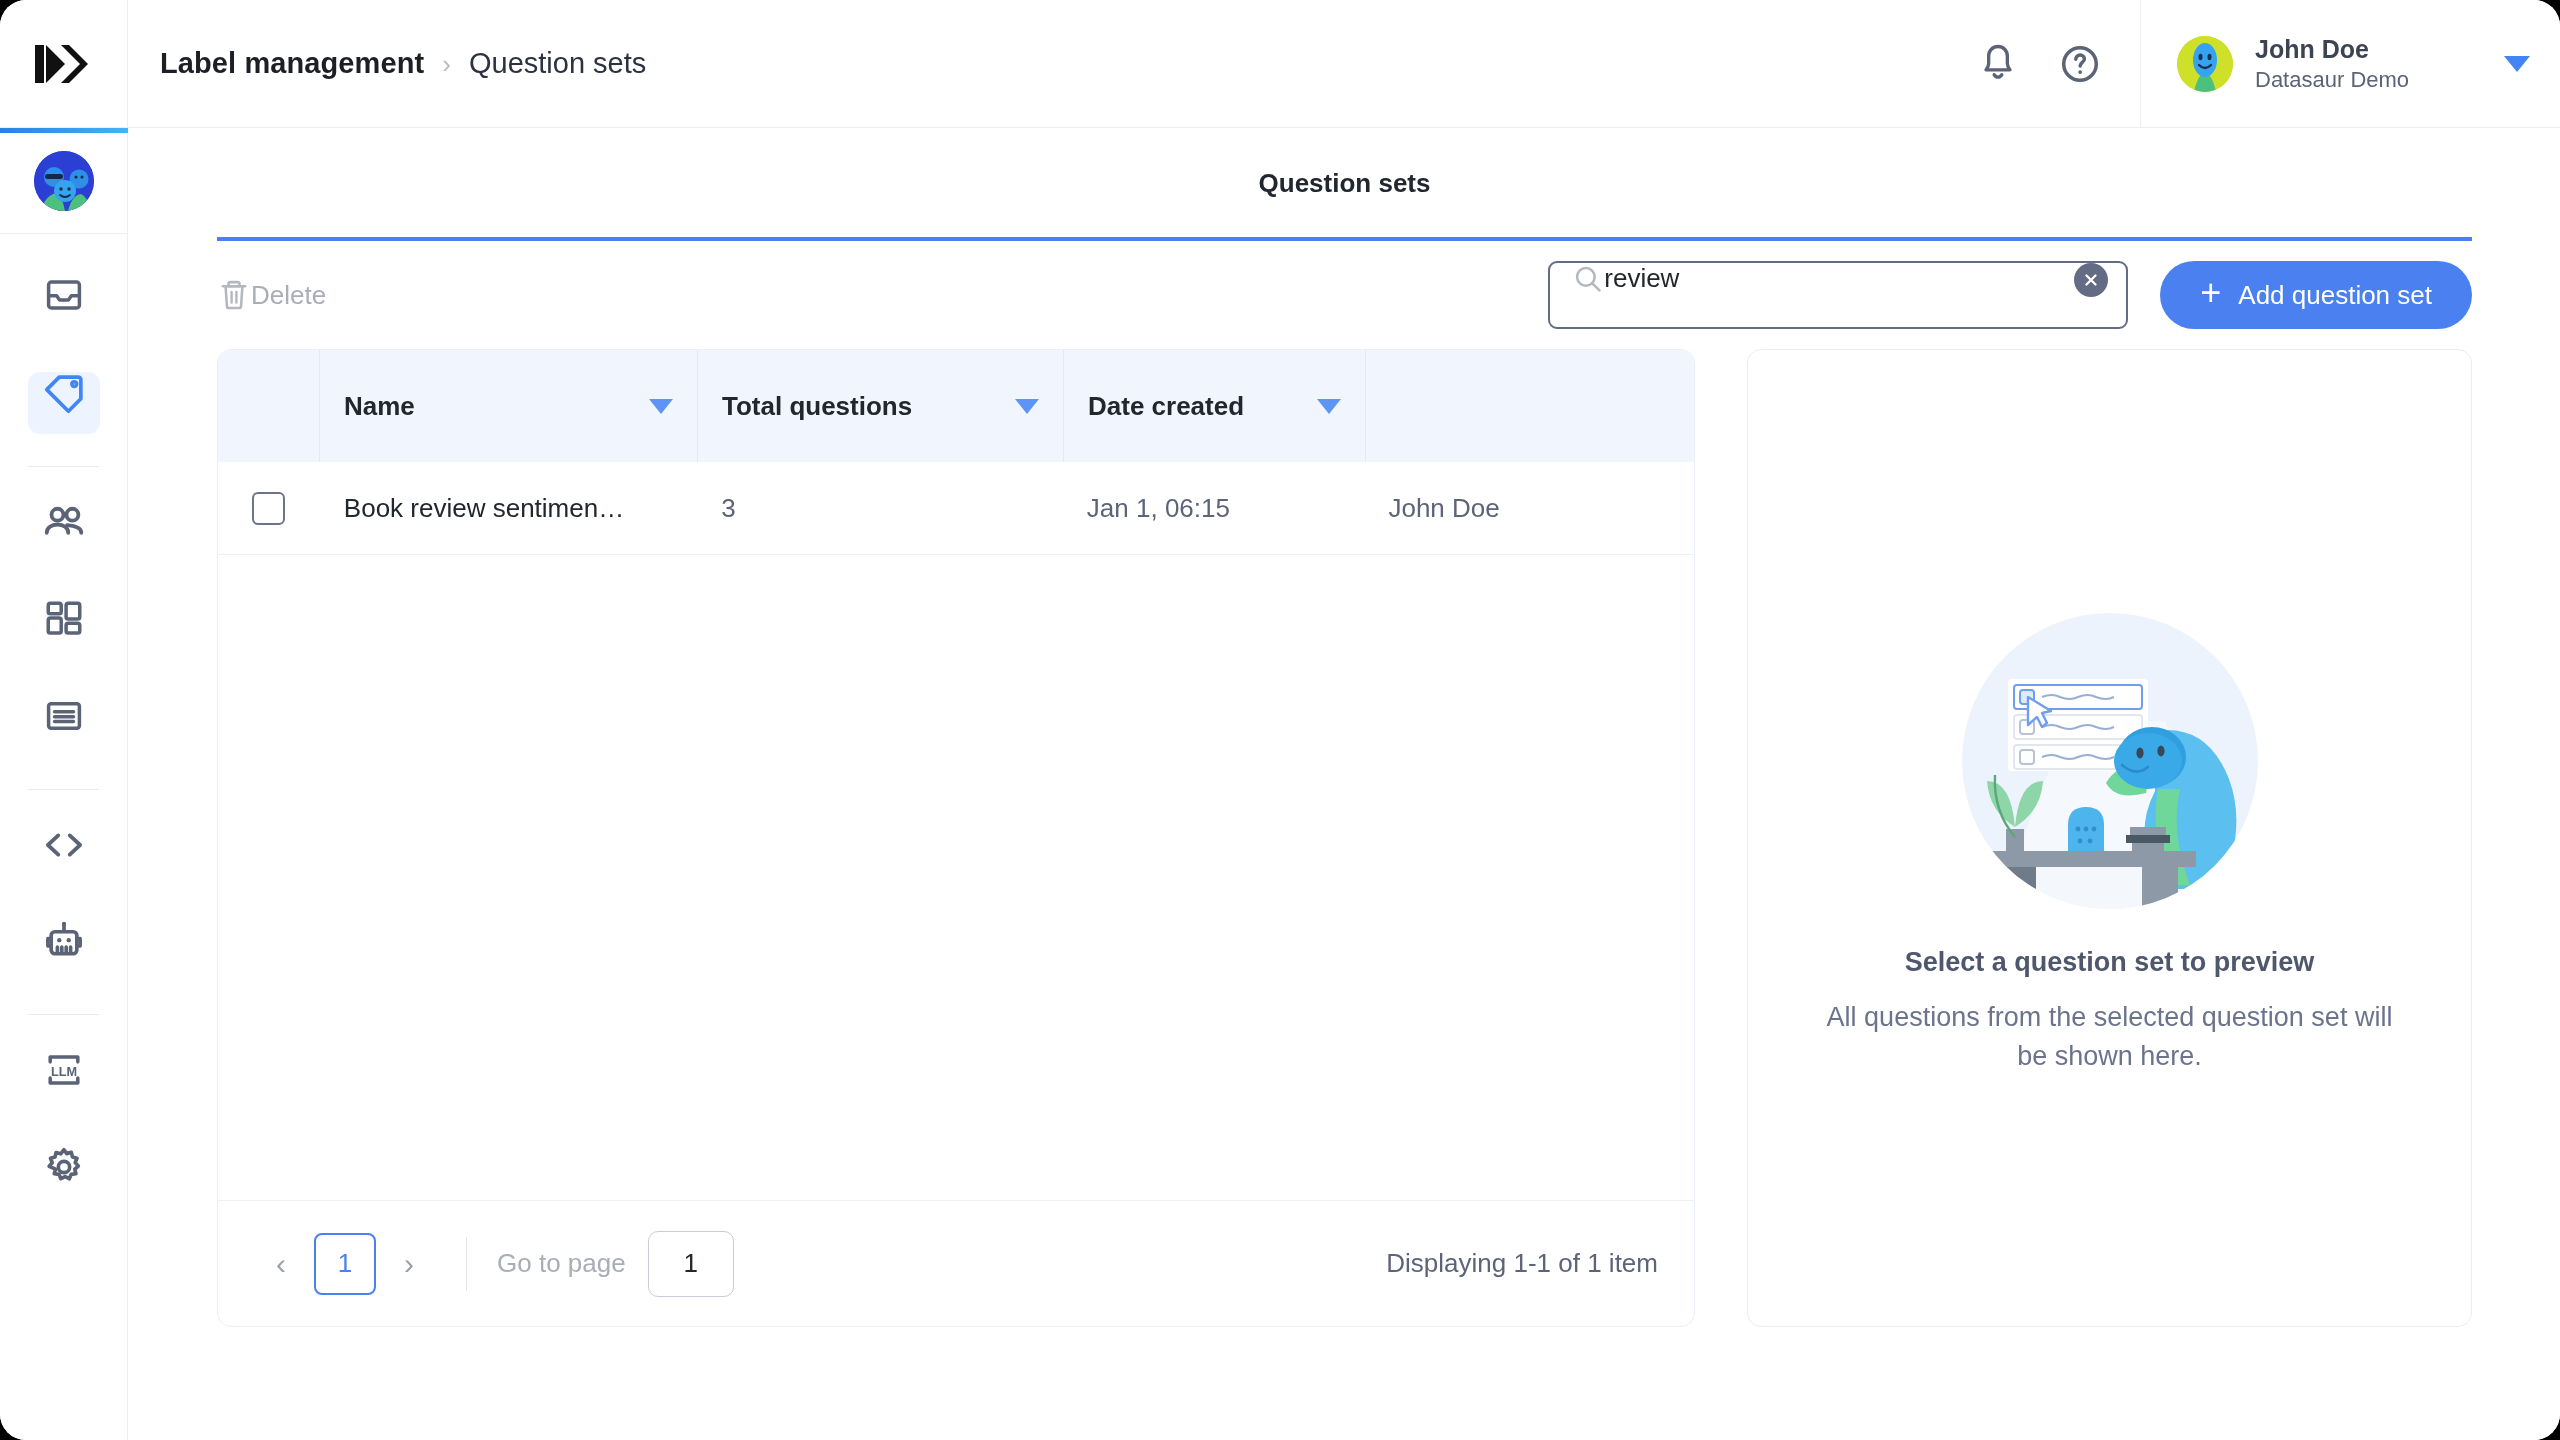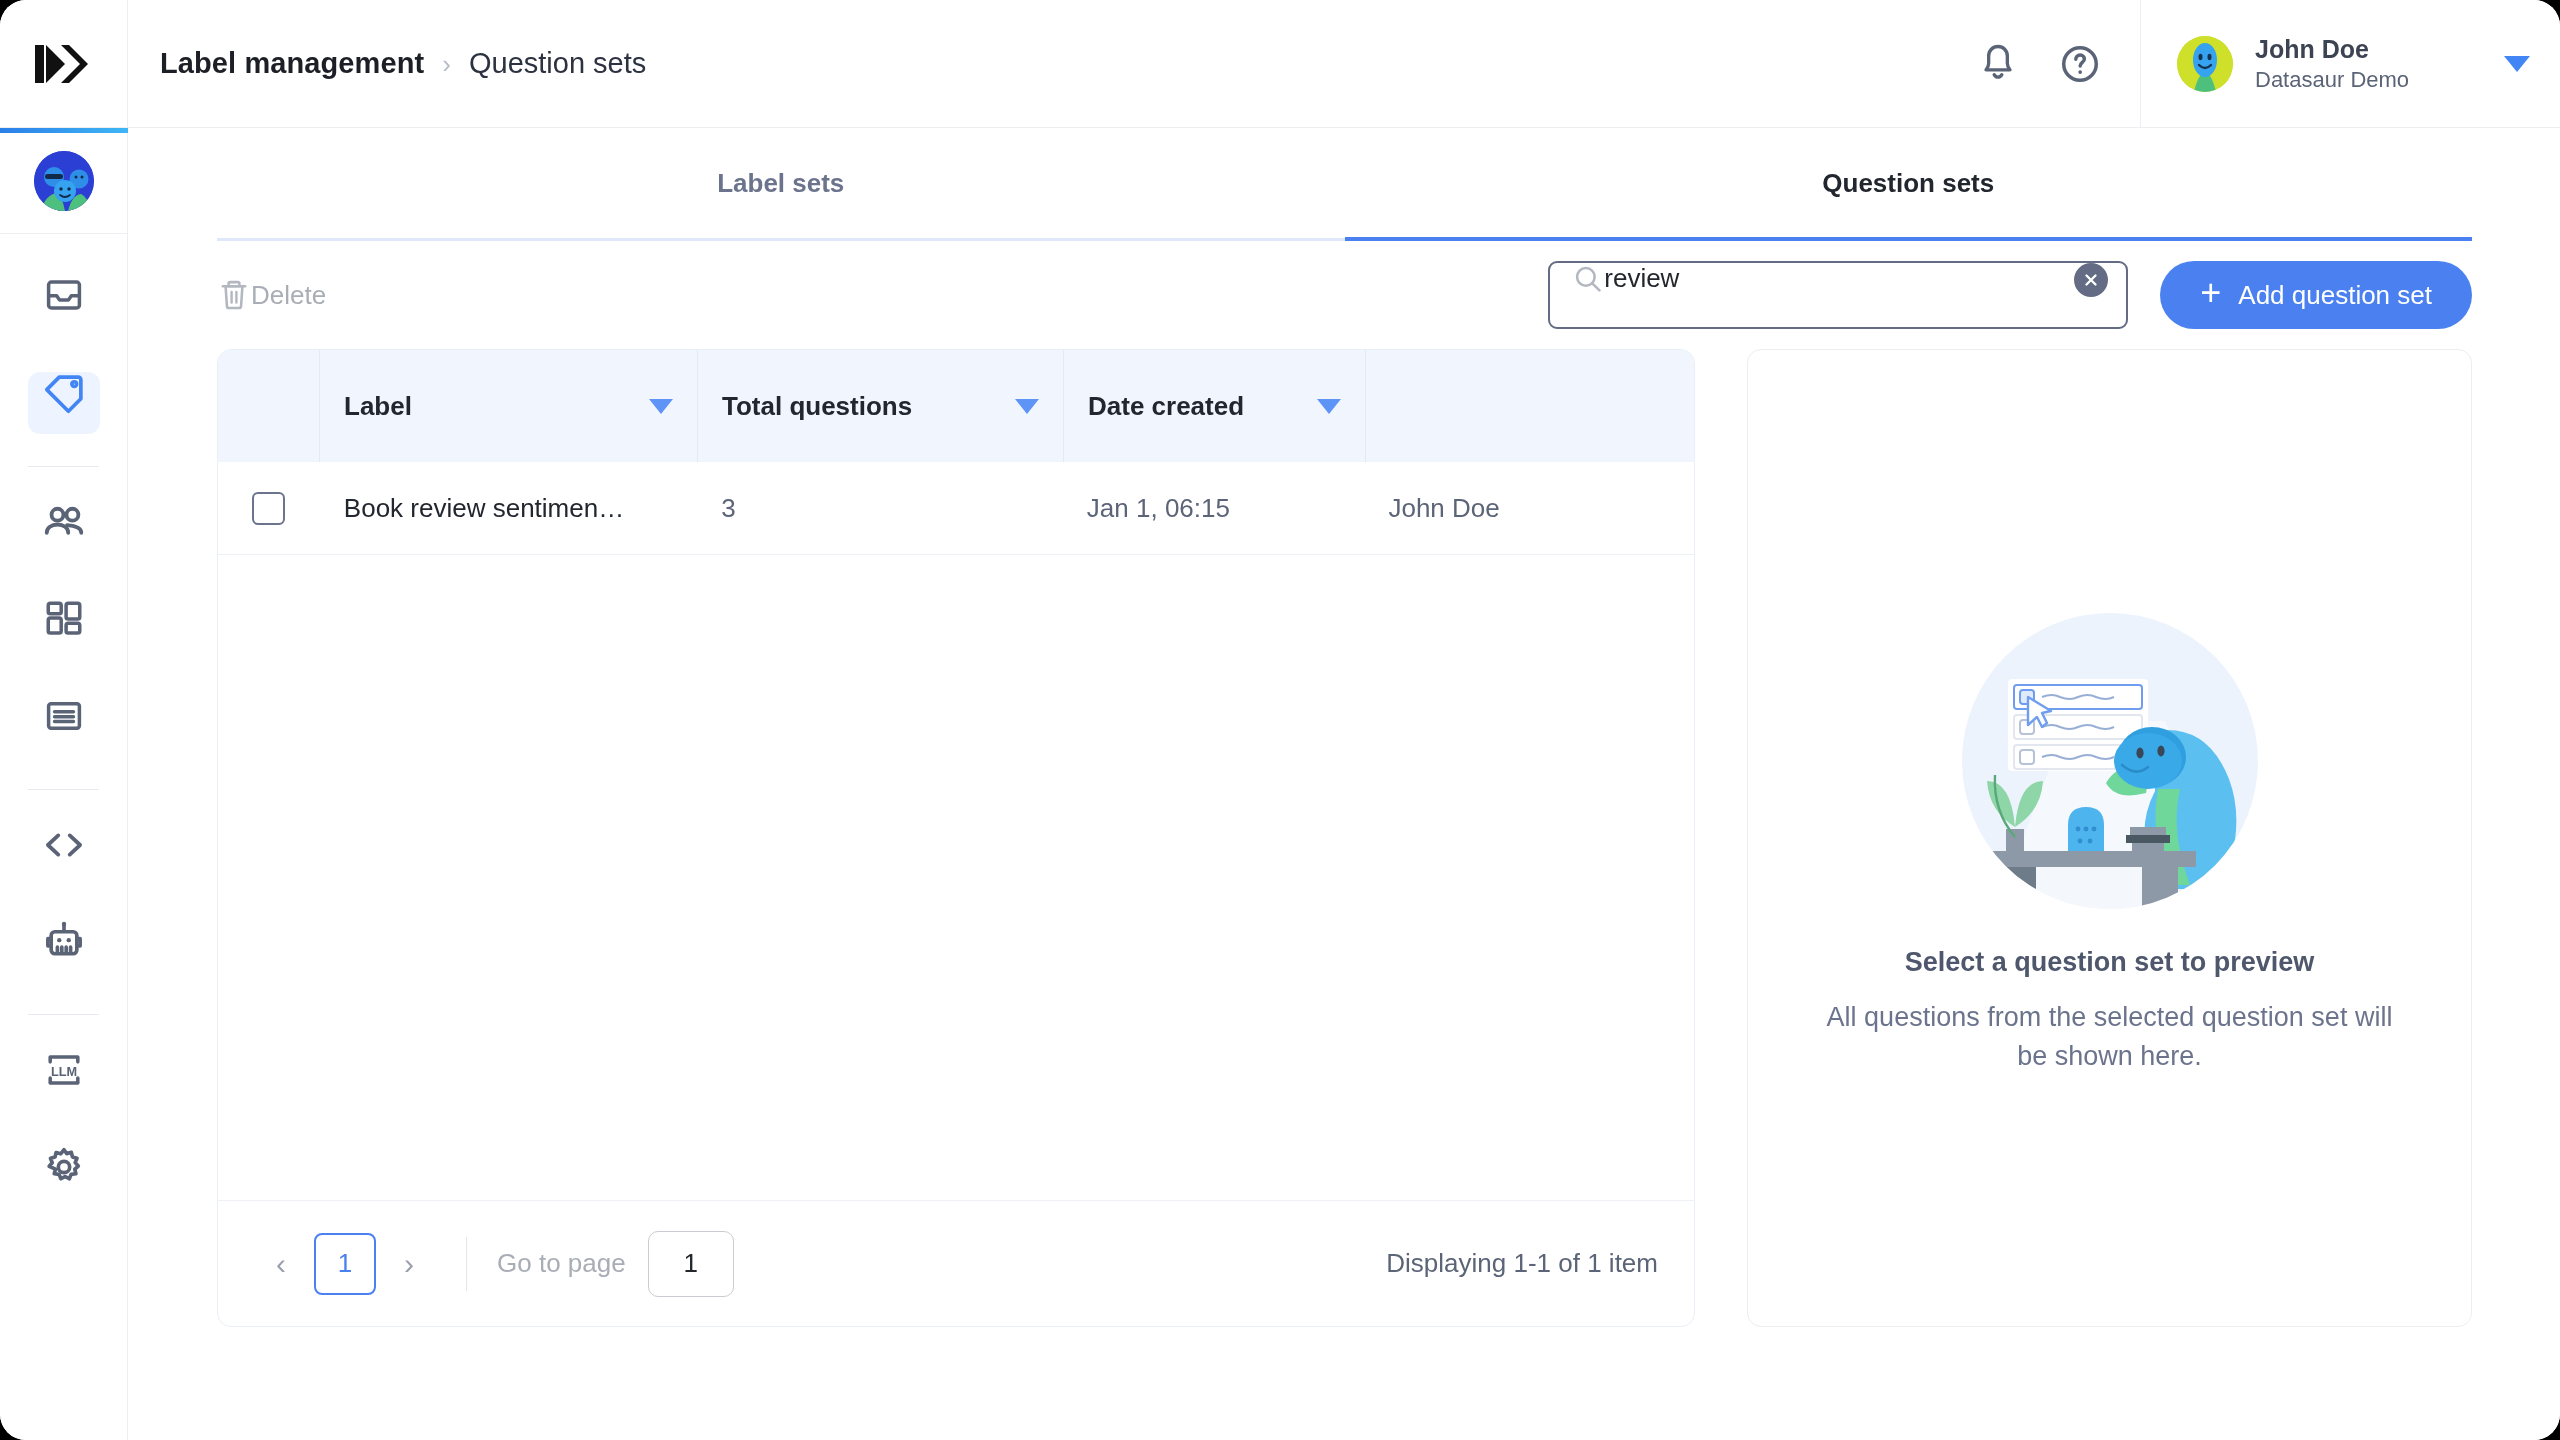--- a/index.html
+++ b/index.html
@@ -383,21 +383,20 @@
         </svg>
           </span>
       </div>
 
     </div>
   </div>
 
   <div class="main">
 
     <div class="tabs">
-      <div class="tab inactive">Label sets</div>
       <div class="tab active">Question sets</div>
     </div>
 
     <div class="toolbar">
       <div class="delete-btn">
         <svg width="34" height="36" viewBox="0 0 22 24">
           <path d="M3.6 6.2h14.8" stroke="#b3b7bf" stroke-width="1.7" fill="none" stroke-linecap="round"></path>
           <path d="M8.4 3.4h5.2a1 1 0 0 1 1 1v1.8h-7.2V4.4a1 1 0 0 1 1-1z" stroke="#b3b7bf" stroke-width="1.7" fill="none"></path>
           <path d="M5.4 6.2l.9 13.4a1.2 1.2 0 0 0 1.2 1.1h7a1.2 1.2 0 0 0 1.2-1.1l.9-13.4" stroke="#b3b7bf" stroke-width="1.7" fill="none"></path>
           <path d="M9.4 10v7M12.6 10v7" stroke="#b3b7bf" stroke-width="1.6" fill="none" stroke-linecap="round"></path>
@@ -424,21 +423,21 @@
         </button>
       </div>
     </div>
 
     <div class="content">
 
       <div class="table-card">
         <div class="thead">
           <div class="th check-col"></div>
           <div class="th c-name">
-            <span>Label</span>
+            <span>Name</span>
             <span class="sort-caret"></span>
           </div>
           <div class="th c-total">
             <span>Total questions</span>
             <span class="sort-caret"></span>
           </div>
           <div class="th c-date">
             <span>Date created</span>
             <span class="sort-caret"></span>
           </div>

